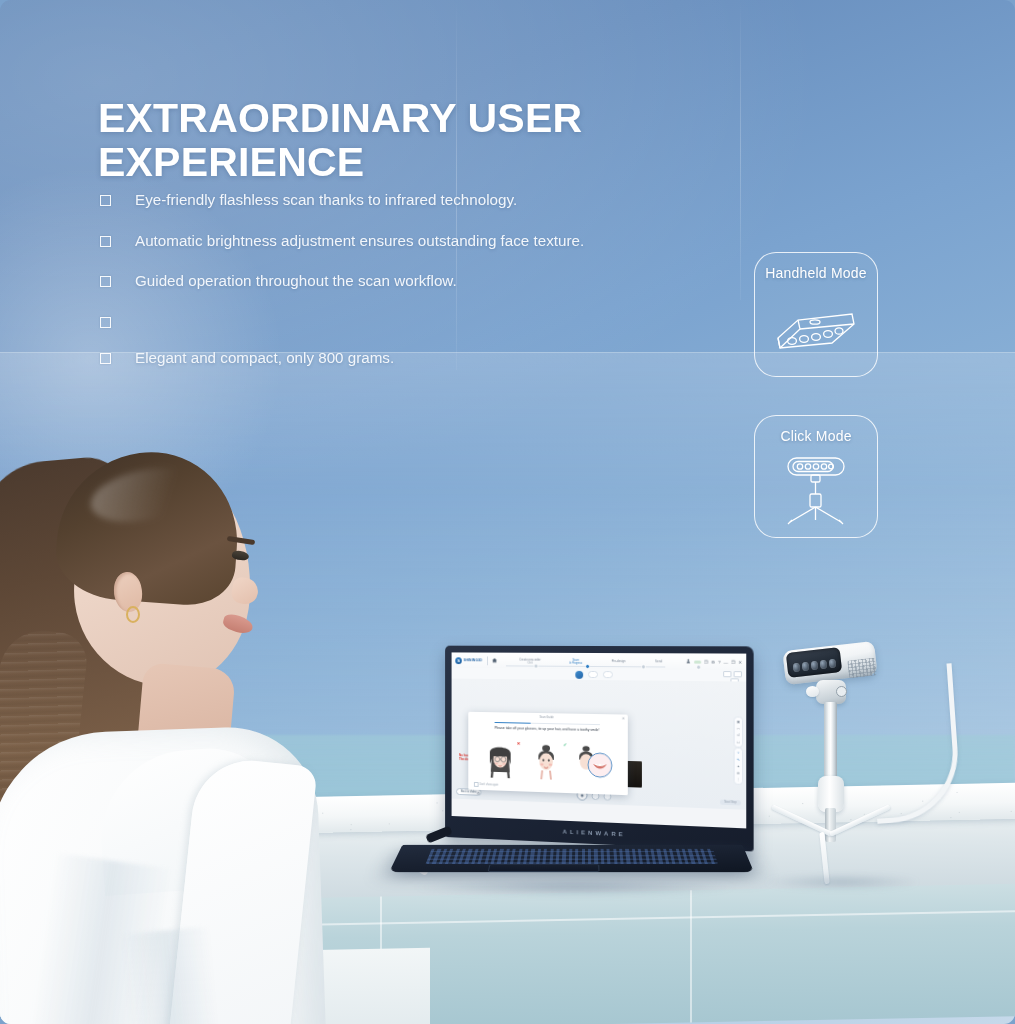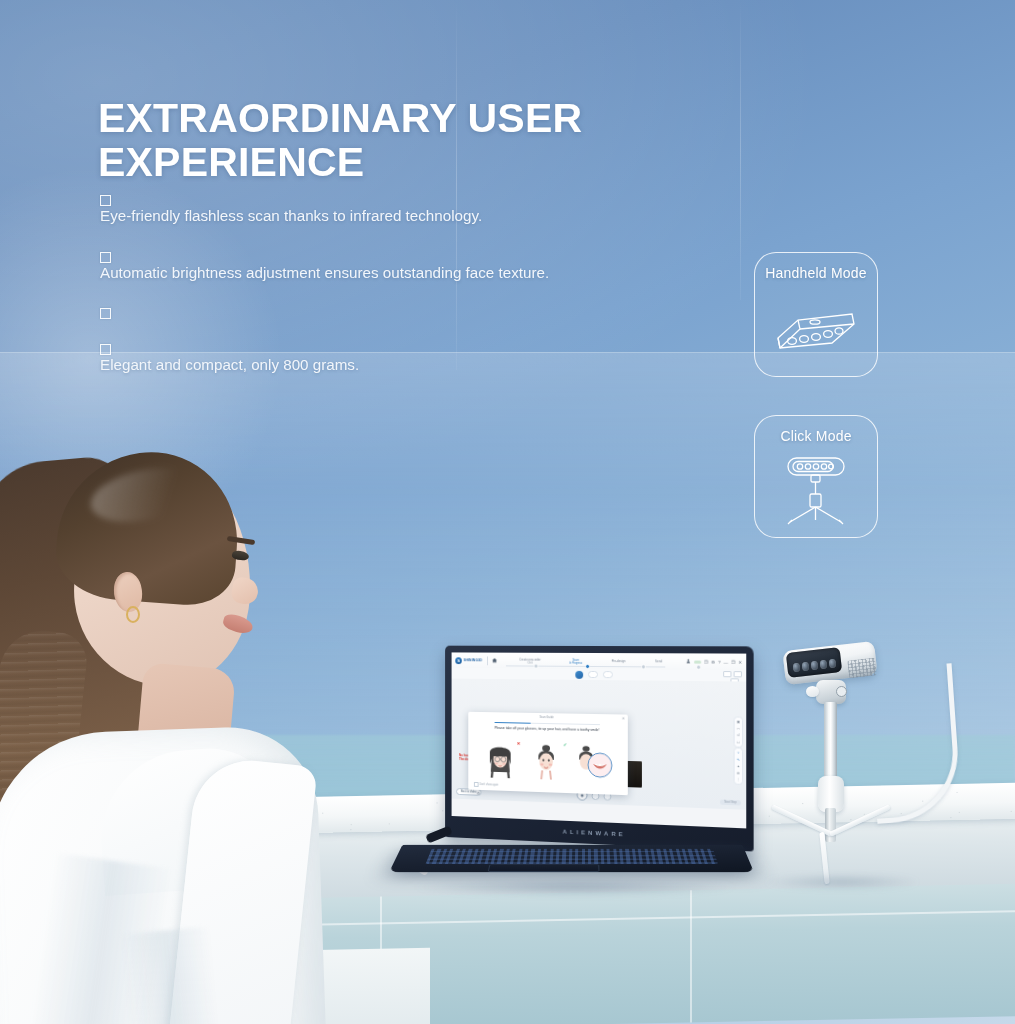--- a/index.html
+++ b/index.html
@@ -1,21 +1,21 @@
 <!DOCTYPE html>
 <html><head>
 <meta charset="utf-8">
 <style>
   html,body{margin:0;padding:0;}
   body{
     width:1015px;height:1024px;overflow:hidden;position:relative;
     font-family:"Liberation Sans", sans-serif;
     background:#7ba2cc;
   }
-  .stage{position:absolute;inset:0;overflow:hidden;}
+  .stage{position:absolute;inset:0;overflow:hidden;border-radius:11px;}
 
   
   .bg-sky{
     position:absolute;left:0;top:0;width:1015px;height:1024px;
     background:
       radial-gradient(1200px 700px at 10% 8%, rgba(255,255,255,.20), rgba(255,255,255,0) 60%),
       linear-gradient(160deg,#5e86b7 0%, #6a90bf 18%, #7ba3cf 38%, #89b0d6 55%, #9cbedd 72%, #b2cde5 88%, #c6d9ea 100%);
   }
   .bg-wall-panel{
     position:absolute;left:0;top:352px;width:1015px;height:460px;
@@ -76,21 +76,21 @@
   }
 
   
   .headline{
     position:absolute;left:98px;top:96px;width:760px;
     color:#ffffff;font-size:41px;font-weight:700;letter-spacing:.2px;
     text-shadow:0 1px 5px rgba(40,70,110,.30);
     line-height:1.08;
   }
   .bullets{position:absolute;left:100px;top:190px;width:640px;}
-  .bullet{display:flex;align-items:flex-start;margin-bottom:20px;flex-direction:column;}
+  .bullet{display:flex;align-items:flex-start;margin-bottom:20px;}
   .bullet-mark{
     width:9px;height:9px;border:1.6px solid rgba(255,255,255,.92);
     margin-top:5px;margin-right:24px;flex:0 0 auto;
     box-shadow:0 0 2px rgba(60,90,130,.25);
   }
   .bullet-text{
     color:#f2f6fb;font-size:15.2px;line-height:1.35;
     text-shadow:0 1px 3px rgba(40,70,110,.25);
   }
 
@@ -497,20 +497,24 @@
   <div class="headline">EXTRAORDINARY USER EXPERIENCE</div>
 
   <div class="bullets">
     <div class="bullet">
       <span class="bullet-mark"></span>
       <span class="bullet-text">Eye-friendly flashless scan thanks to infrared technology.</span>
     </div>
     <div class="bullet">
       <span class="bullet-mark"></span>
       <span class="bullet-text">Automatic brightness adjustment ensures outstanding face texture.</span>
+    </div>
+    <div class="bullet">
+      <span class="bullet-mark"></span>
+      <span class="bullet-text">Guided operation throughout the scan workflow.</span>
     </div>
     <div class="bullet">
       <span class="bullet-mark"></span>
     </div>
     <div class="bullet">
       <span class="bullet-mark"></span>
       <span class="bullet-text">Elegant and compact, only 800 grams.</span>
     </div>
   </div>
 

